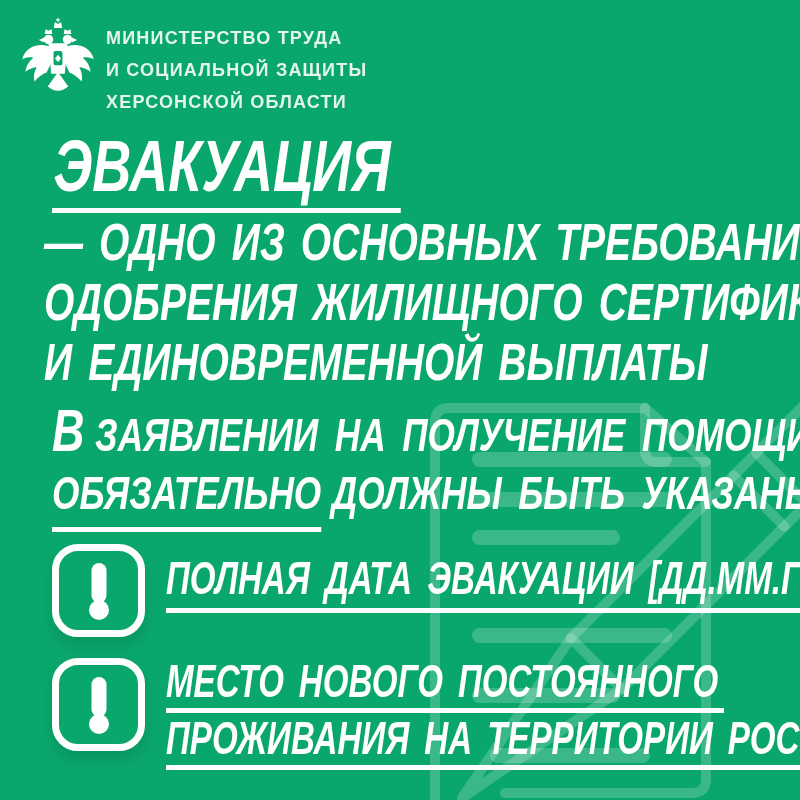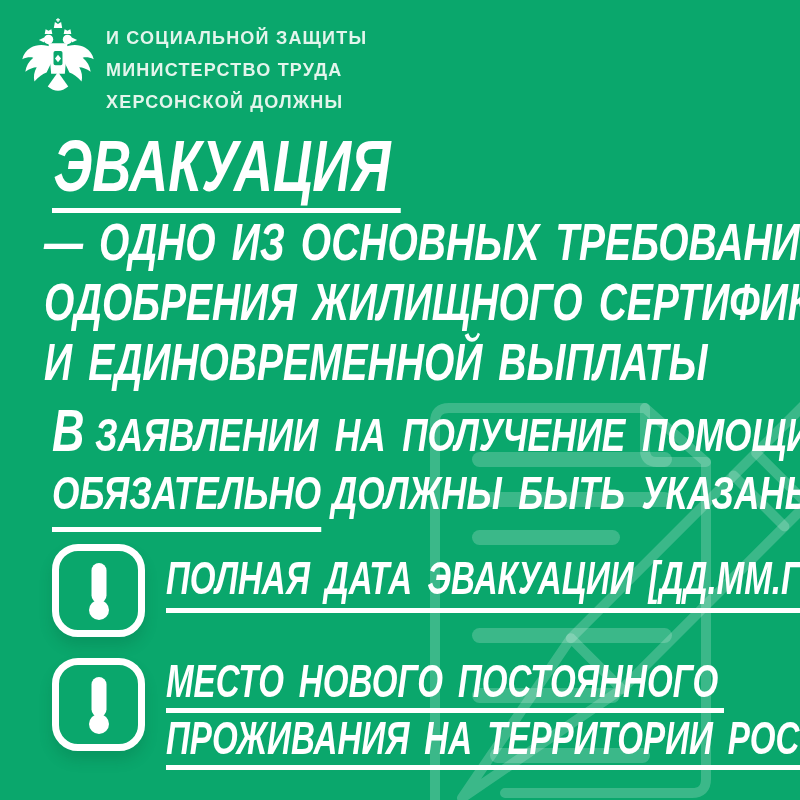--- a/index.html
+++ b/index.html
@@ -113,23 +113,23 @@
       <circle cx="73" cy="58" r="3.2"></circle>
 
       <path d="M50 71 L63.5 90 Q50 101 36.5 90 Z"></path>
     </g>
 
     <rect x="43" y="42" width="14" height="21" rx="3.5" fill="#0aa76c" stroke="#ffffff" stroke-width="2.2"></rect>
     <path d="M46 53l4-5 4 5-4 5z" fill="#ffffff"></path>
   </svg>
 
   <div class="abs org">
+    <div>МИНИСТЕРСТВО ТРУДА</div>
     <div>И СОЦИАЛЬНОЙ ЗАЩИТЫ</div>
-    <div>МИНИСТЕРСТВО ТРУДА</div>
-    <div>ХЕРСОНСКОЙ ДОЛЖНЫ</div>
+    <div>ХЕРСОНСКОЙ ОБЛАСТИ</div>
   </div>
 
   <div class="abs cond sx75 title">
     <span class="u">ЭВАКУАЦИЯ</span>
   </div>
 
   <div class="abs cond sx75 subtitle">
     <div>— ОДНО ИЗ ОСНОВНЫХ ТРЕБОВАНИЙ ДЛЯ</div>
     <div>ОДОБРЕНИЯ ЖИЛИЩНОГО СЕРТИФИКАТА</div>
     <div>И ЕДИНОВРЕМЕННОЙ ВЫПЛАТЫ</div>

